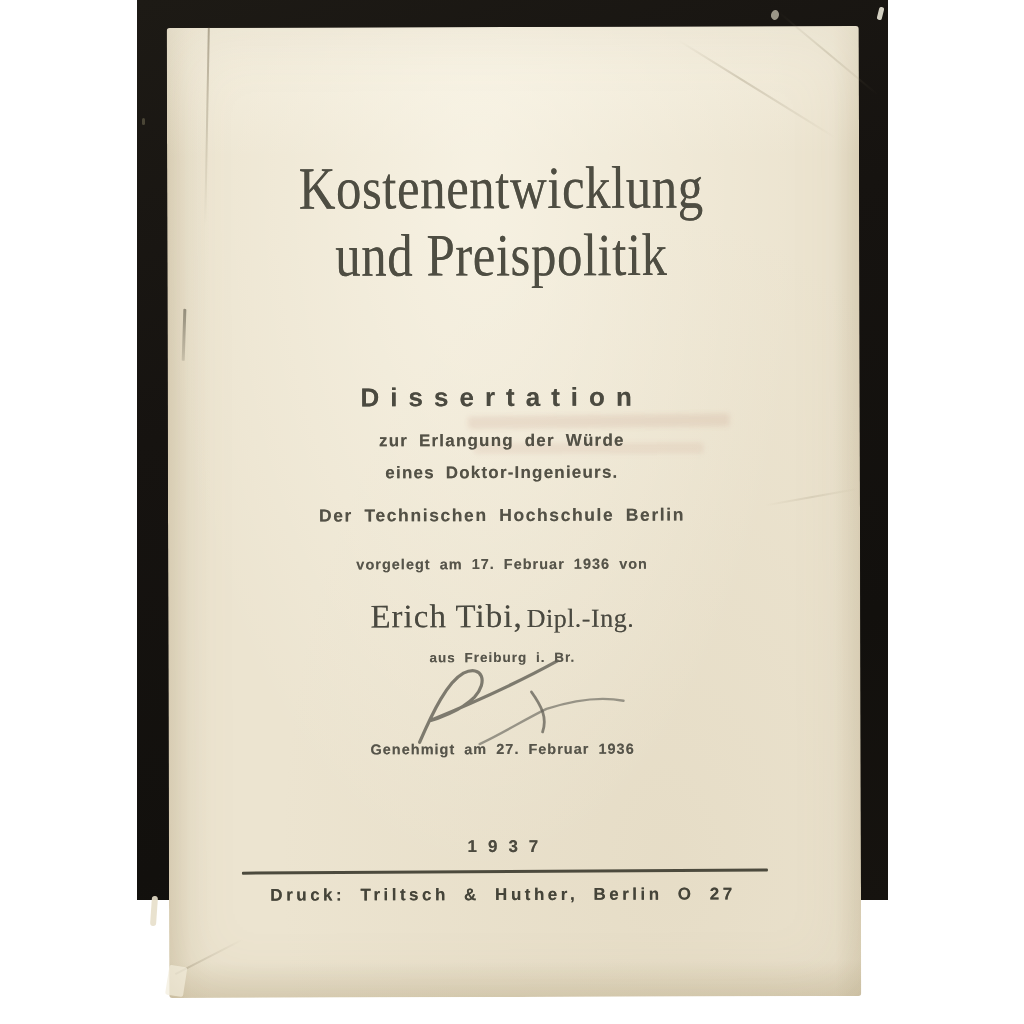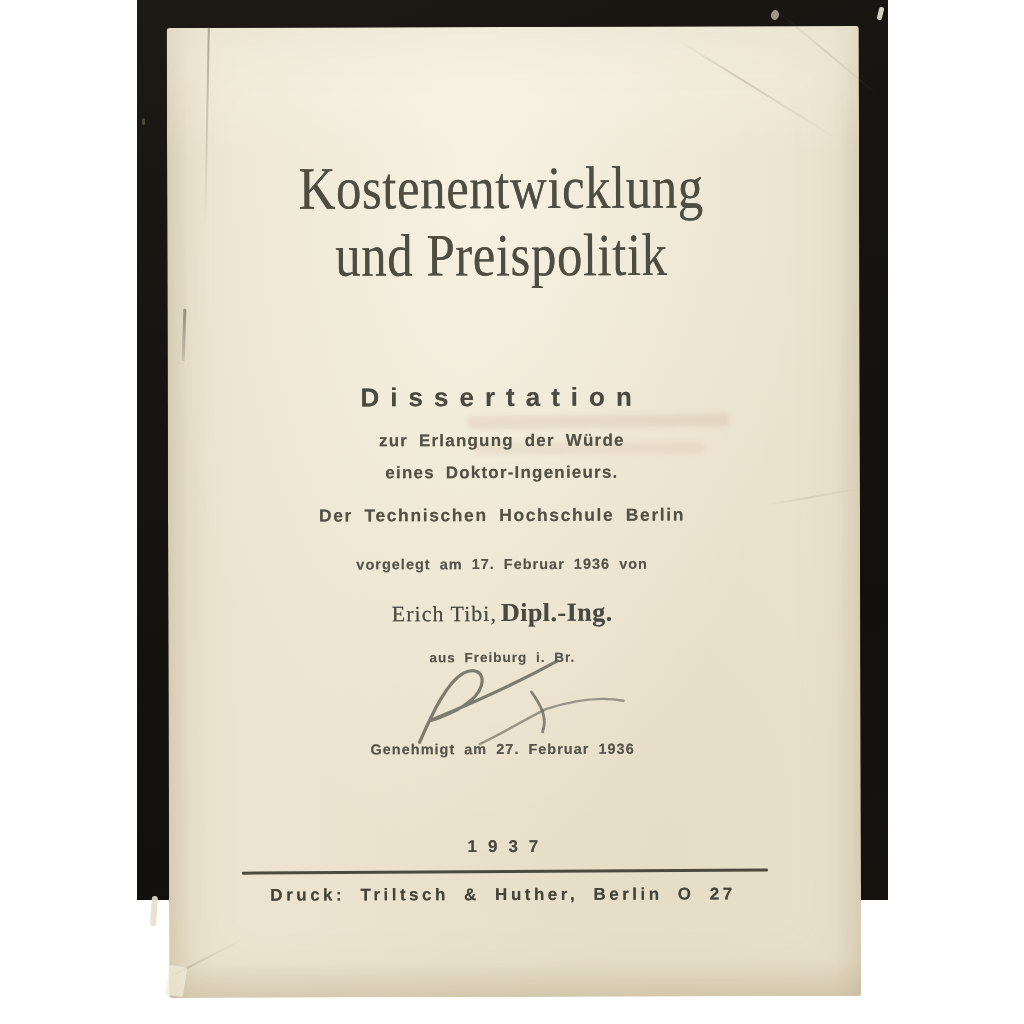--- a/index.html
+++ b/index.html
@@ -77,22 +77,22 @@
     text-shadow:0 0 .5px rgba(75,74,64,.6);}
   .purpose1{top:404px;}
   .purpose2{top:436px;}
   .institution{top:478px;font-size:17.5px !important;letter-spacing:1.6px !important;}
   .small-bold{color:#535146;font-size:17px;font-weight:bold;letter-spacing:1.2px;word-spacing:5px;
     text-shadow:0 0 .4px rgba(83,81,70,.55);}
   .tiny-bold{color:#56544a;font-size:14.5px;font-weight:bold;letter-spacing:1px;word-spacing:4px;
     text-shadow:0 0 .4px rgba(86,84,74,.5);}
   .presented{top:529px;}
   .author-line{top:571px;color:#4a4940;text-shadow:0 0 .5px rgba(74,73,64,.6);}
-  .author-name{font-size:22px;letter-spacing:1px;}
-  .author-degree{font-size:26px;font-weight:bold;letter-spacing:.5px;}
+  .author-name{font-size:33px;letter-spacing:1px;}
+  .author-degree{font-size:26px;font-weight:normal;letter-spacing:.5px;}
   .origin{top:623px;font-size:13.5px;}
   .approval{top:714px;}
   .year{top:810px;color:#4c4a3f;font-size:17px;font-weight:bold;letter-spacing:11px;padding-left:11px;
     text-shadow:0 0 .4px rgba(76,74,63,.55);}
   .rule{position:absolute;left:73px;top:843px;width:526px;height:2.5px;background:#4c4a3d;
     transform:rotate(-.2deg);border-radius:1px;}
   .imprint{top:858px;color:#454439;font-size:17px;font-weight:bold;letter-spacing:3.5px;word-spacing:7px;
     text-shadow:0 0 .4px rgba(69,68,57,.6);}
 
   .signature{position:absolute;left:225px;top:592px;width:330px;height:150px;}

